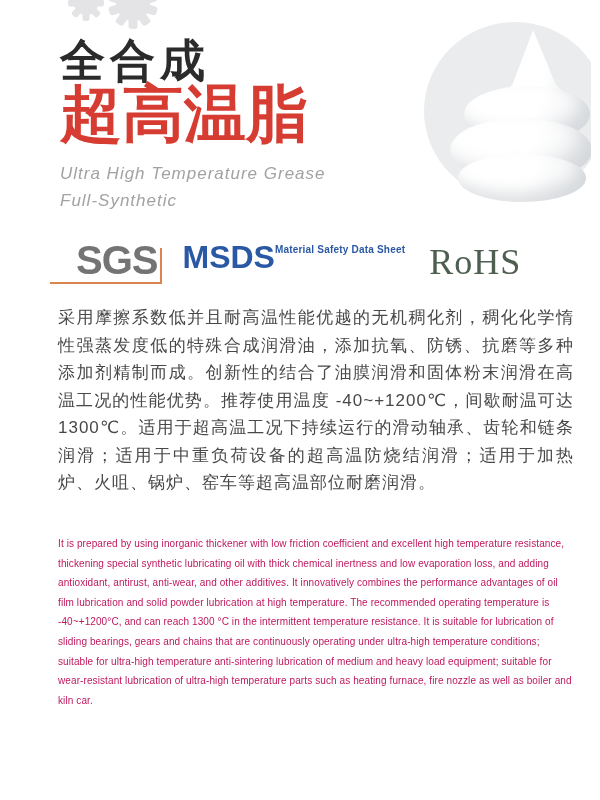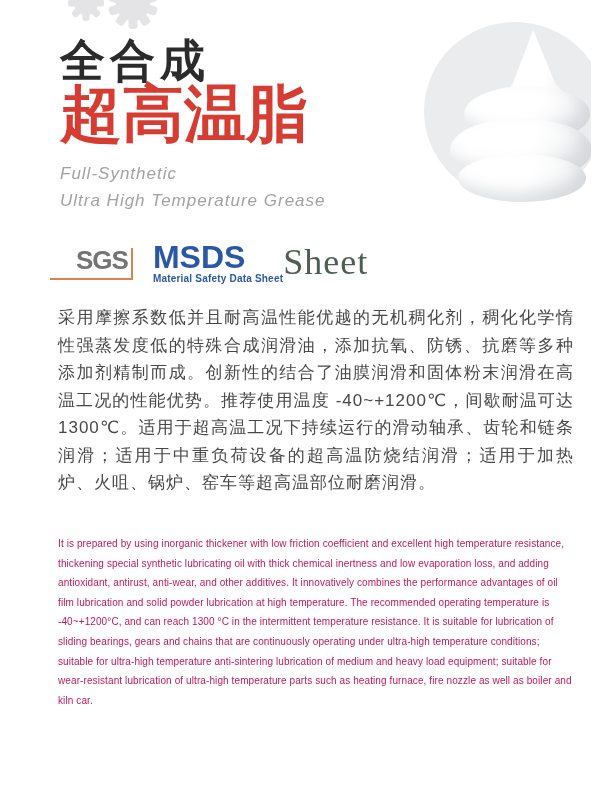--- a/index.html
+++ b/index.html
@@ -58,26 +58,26 @@
   .subtitle {
     position: absolute; left: 60px; top: 160px;
     font-style: italic; font-size: 17px; line-height: 27px;
     color: #a2a2a2; letter-spacing: 1px; white-space: nowrap;
   }
 
   
   .certs { position: absolute; left: 62px; top: 243px; display: flex; align-items: flex-start; }
   .cert-sgs { position: relative; padding: 3px 5px 6px 14px; margin-right: 20px; }
   .sgs-text {
-    font-size: 26px; font-weight: 700; color: #747474;
+    font-size: 40px; font-weight: 700; color: #747474;
     letter-spacing: -1px; line-height: 28px;
   }
   .sgs-underline { position: absolute; left: -12px; right: 0; bottom: 0; height: 2px; background: #d9854c; }
   .sgs-vline { position: absolute; right: 0; top: 5px; bottom: 0; width: 2px; background: #d9854c; }
-  .cert-msds { display: flex; flex-direction: column; }
+  .cert-msds { display: flex; flex-direction: row; margin-right: 24px; }
   .msds-text {
     font-size: 32px; font-weight: 800; color: #2b58a5;
     letter-spacing: 0px; line-height: 29px;
   }
   .msds-subtext { font-size: 10px; font-weight: 700; color: #2b58a5; letter-spacing: 0.2px; margin-top: 1px; }
   .cert-rohs {
     font-family: "Liberation Serif", "DejaVu Serif", serif;
     font-size: 36px; font-weight: 400; color: #4e5e51; line-height: 38px; letter-spacing: 1px;
   }
 
@@ -126,35 +126,35 @@
     <div class="swirl-part swirl-tier1"></div>
     <div class="swirl-part swirl-tier2"></div>
     <div class="swirl-part swirl-tier3"></div>
   </div>
 
   <div class="title-block">
     <div class="title-cn-1">全合成</div>
     <div class="title-cn-2">超高温脂</div>
   </div>
   <div class="subtitle">
+    <div>Ultra High Temperature Grease</div>
     <div>Full-Synthetic</div>
-    <div>Ultra High Temperature Grease</div>
   </div>
 
   <div class="certs">
     <div class="cert-sgs">
       <span class="sgs-text">SGS</span>
       <span class="sgs-underline"></span>
       <span class="sgs-vline"></span>
     </div>
     <div class="cert-msds">
       <span class="msds-text">MSDS</span>
       <span class="msds-subtext">Material Safety Data Sheet</span>
     </div>
     <div class="cert-rohs">
-      <span>Sheet</span>
+      <span>RoHS</span>
     </div>
   </div>
 
   <p class="desc-zh">采用摩擦系数低并且耐高温性能优越的无机稠化剂，稠化化学惰性强蒸发度低的特殊合成润滑油，添加抗氧、防锈、抗磨等多种添加剂精制而成。创新性的结合了油膜润滑和固体粉末润滑在高温工况的性能优势。推荐使用温度 -40~+1200℃，间歇耐温可达 1300℃。适用于超高温工况下持续运行的滑动轴承、齿轮和链条润滑；适用于中重负荷设备的超高温防烧结润滑；适用于加热炉、火咀、锅炉、窑车等超高温部位耐磨润滑。</p>
   <p class="desc-en">It is prepared by using inorganic thickener with low friction coefficient and excellent high temperature resistance, thickening special synthetic lubricating oil with thick chemical inertness and low evaporation loss, and adding antioxidant, antirust, anti-wear, and other additives. It innovatively combines the performance advantages of oil film lubrication and solid powder lubrication at high temperature. The recommended operating temperature is -40~+1200°C, and can reach 1300 °C in the intermittent temperature resistance. It is suitable for lubrication of sliding bearings, gears and chains that are continuously operating under ultra-high temperature conditions; suitable for ultra-high temperature anti-sintering lubrication of medium and heavy load equipment; suitable for wear-resistant lubrication of ultra-high temperature parts such as heating furnace, fire nozzle as well as boiler and kiln car.</p>
 
 </div>
 
 </body></html>

